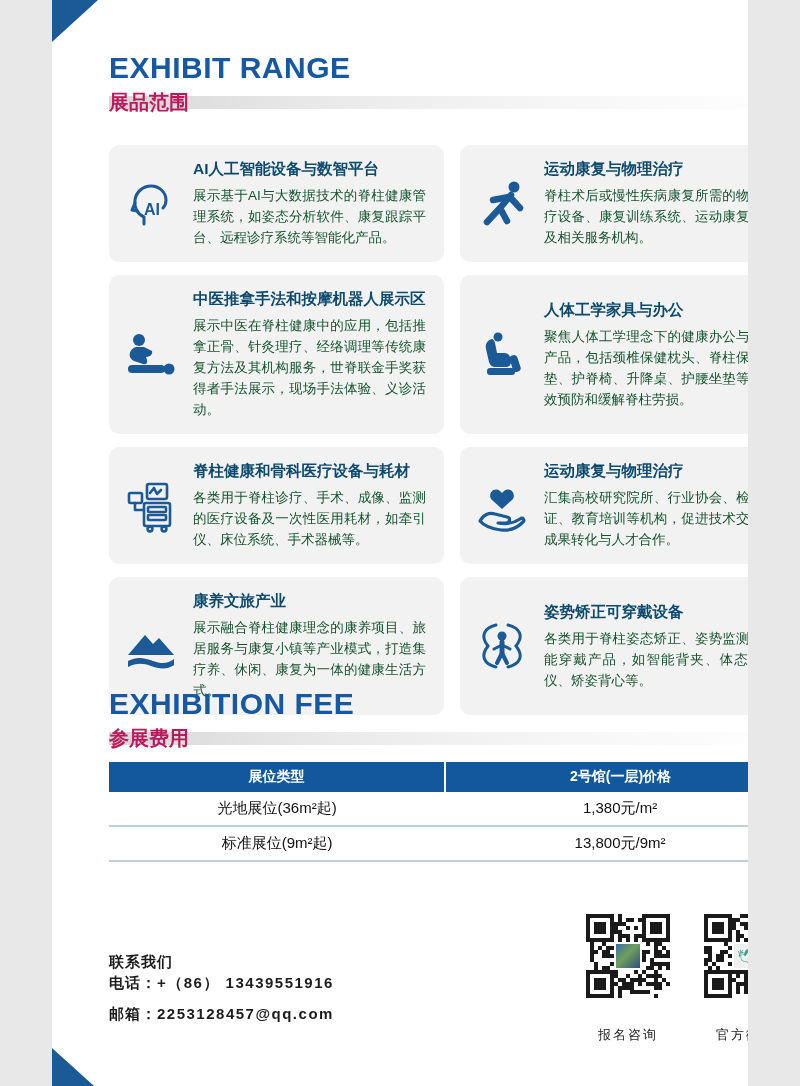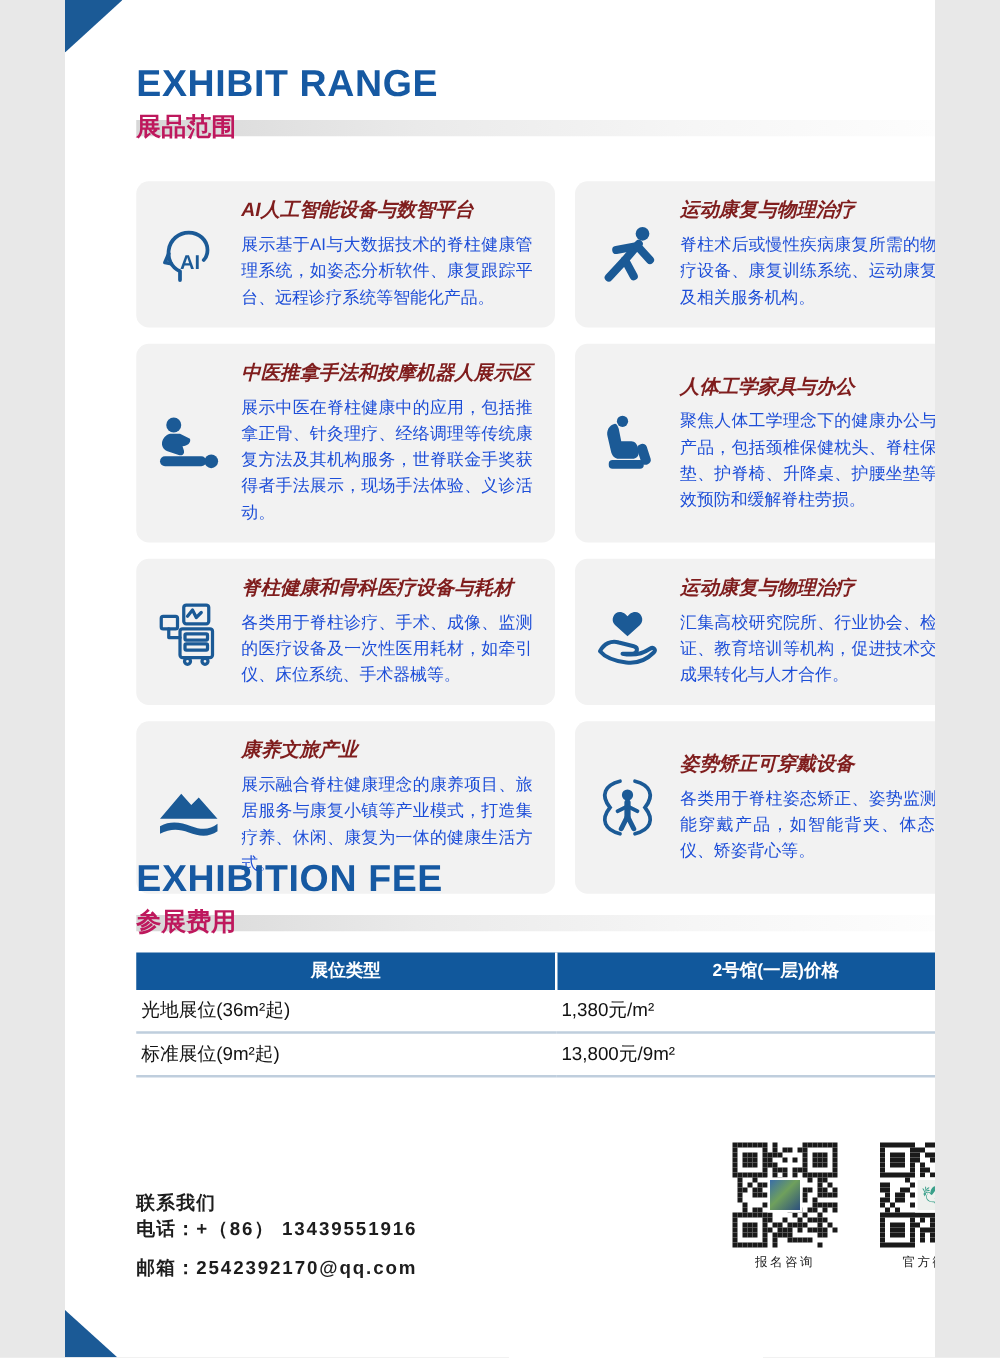--- a/index.html
+++ b/index.html
@@ -22,47 +22,47 @@
   #sec2{top:688px;} #sec2 .band{top:44px;}
   .sec-head .zh{margin-top:6px;display:inline-block;}
   
   .cards{position:absolute;left:57px;top:145px;width:686px;
     display:grid;grid-template-columns:1fr 1fr;gap:13px 16px;}
   .card{background:#f2f2f2;border-radius:10px;padding:14px 18px 14px 14px;
     display:flex;align-items:center;}
   .card .icon{flex:0 0 56px;width:56px;height:56px;margin-right:14px;align-self:center;}
   .card .icon svg{width:56px;height:56px;display:block;}
   .card .txt{flex:1;}
-  .card .c-title{font-size:15.5px;font-weight:bold;color:#7f1d1d;margin:0 0 6px 0;line-height:20px;font-style:italic;}
-  .card .c-body{font-size:13.5px;line-height:21px;color:#1d4ed8;text-align:justify;margin:0;}
+  .card .c-title{font-size:15.5px;font-weight:bold;color:#0c4a6e;margin:0 0 6px 0;line-height:20px;}
+  .card .c-body{font-size:13.5px;line-height:21px;color:#14532d;text-align:justify;margin:0;}
   
   .fee-table{position:absolute;left:57px;top:762px;width:686px;border-collapse:collapse;}
   .fee-table th{background:#11589c;color:#fff;font-size:14px;font-weight:bold;
     padding:6px 4px;text-align:center;}
   .fee-table th:first-child{border-right:2px solid #ffffff;width:49%;margin-top:40px;}
-  .fee-table td{font-size:15px;color:#111;padding:7px 4px;
+  .fee-table td{font-size:15px;color:#111;text-align:center;padding:7px 4px;
     border-bottom:2px solid #bfcedd;background:#fff;}
   
   .contact{position:absolute;left:57px;top:953px;font-size:15px;color:#1d1d1d;}
   .contact .c-head{font-weight:bold;margin-bottom:2px;letter-spacing:1px;}
   .contact .line{margin-bottom:12px;letter-spacing:1px;font-weight:bold;}
   .contact .val{letter-spacing:1.5px;margin-top:12px;}
   
   .qr-row{position:absolute;left:531px;top:911px;display:flex;gap:28px;}
   .qr-item{display:flex;flex-direction:column;align-items:center;}
   .qr-box{position:relative;background:#fff;padding:3px;}
   .qr-grid{display:grid;grid-template-columns:repeat(21,4px);grid-auto-rows:4px;}
   .qr-grid i{display:block;}
   .qr-grid i.d{background:#1a1a1a;}
   .qr-logo{position:absolute;left:50%;top:50%;width:24px;height:24px;transform:translate(-50%,-50%);
     border:2px solid #fff;}
   .logo-signup{background:linear-gradient(135deg,#3a6ea8 0%,#6fa05c 45%,#2c4f7e 100%);}
   .logo-wechat{background:#eef1ee;display:flex;align-items:center;justify-content:center;}
   .logo-wechat span{color:#3aa08a;font-size:14px;line-height:14px;}
-  .qr-label{margin-top:2px;font-size:10px;color:#222;letter-spacing:2px;}
+  .qr-label{margin-top:25px;font-size:13px;color:#222;letter-spacing:2px;}
   .ic{stroke:#1b5a96;}
 </style>
 </head>
 <body>
 
 <div class="page">
 
   <div class="tri-tl"></div>
   <div class="tri-bl"></div>
 
@@ -229,21 +229,21 @@
       </tr>
     </tbody>
   </table>
 
   <div class="contact">
     <div class="c-head">联系我们</div>
     <div class="line">
       <span>电话：</span><span class="val">+（86） 13439551916</span>
     </div>
     <div class="line">
-      <span>邮箱：</span><span class="val">2542392170@qq.com</span>
+      <span>邮箱：</span><span class="val">2253128457@qq.com</span>
     </div>
   </div>
 
   <div class="qr-row">
     <div class="qr-item">
       <div class="qr-box">
         <div class="qr-grid">
             <i class="d"></i>
             <i class="d"></i>
             <i class="d"></i>

